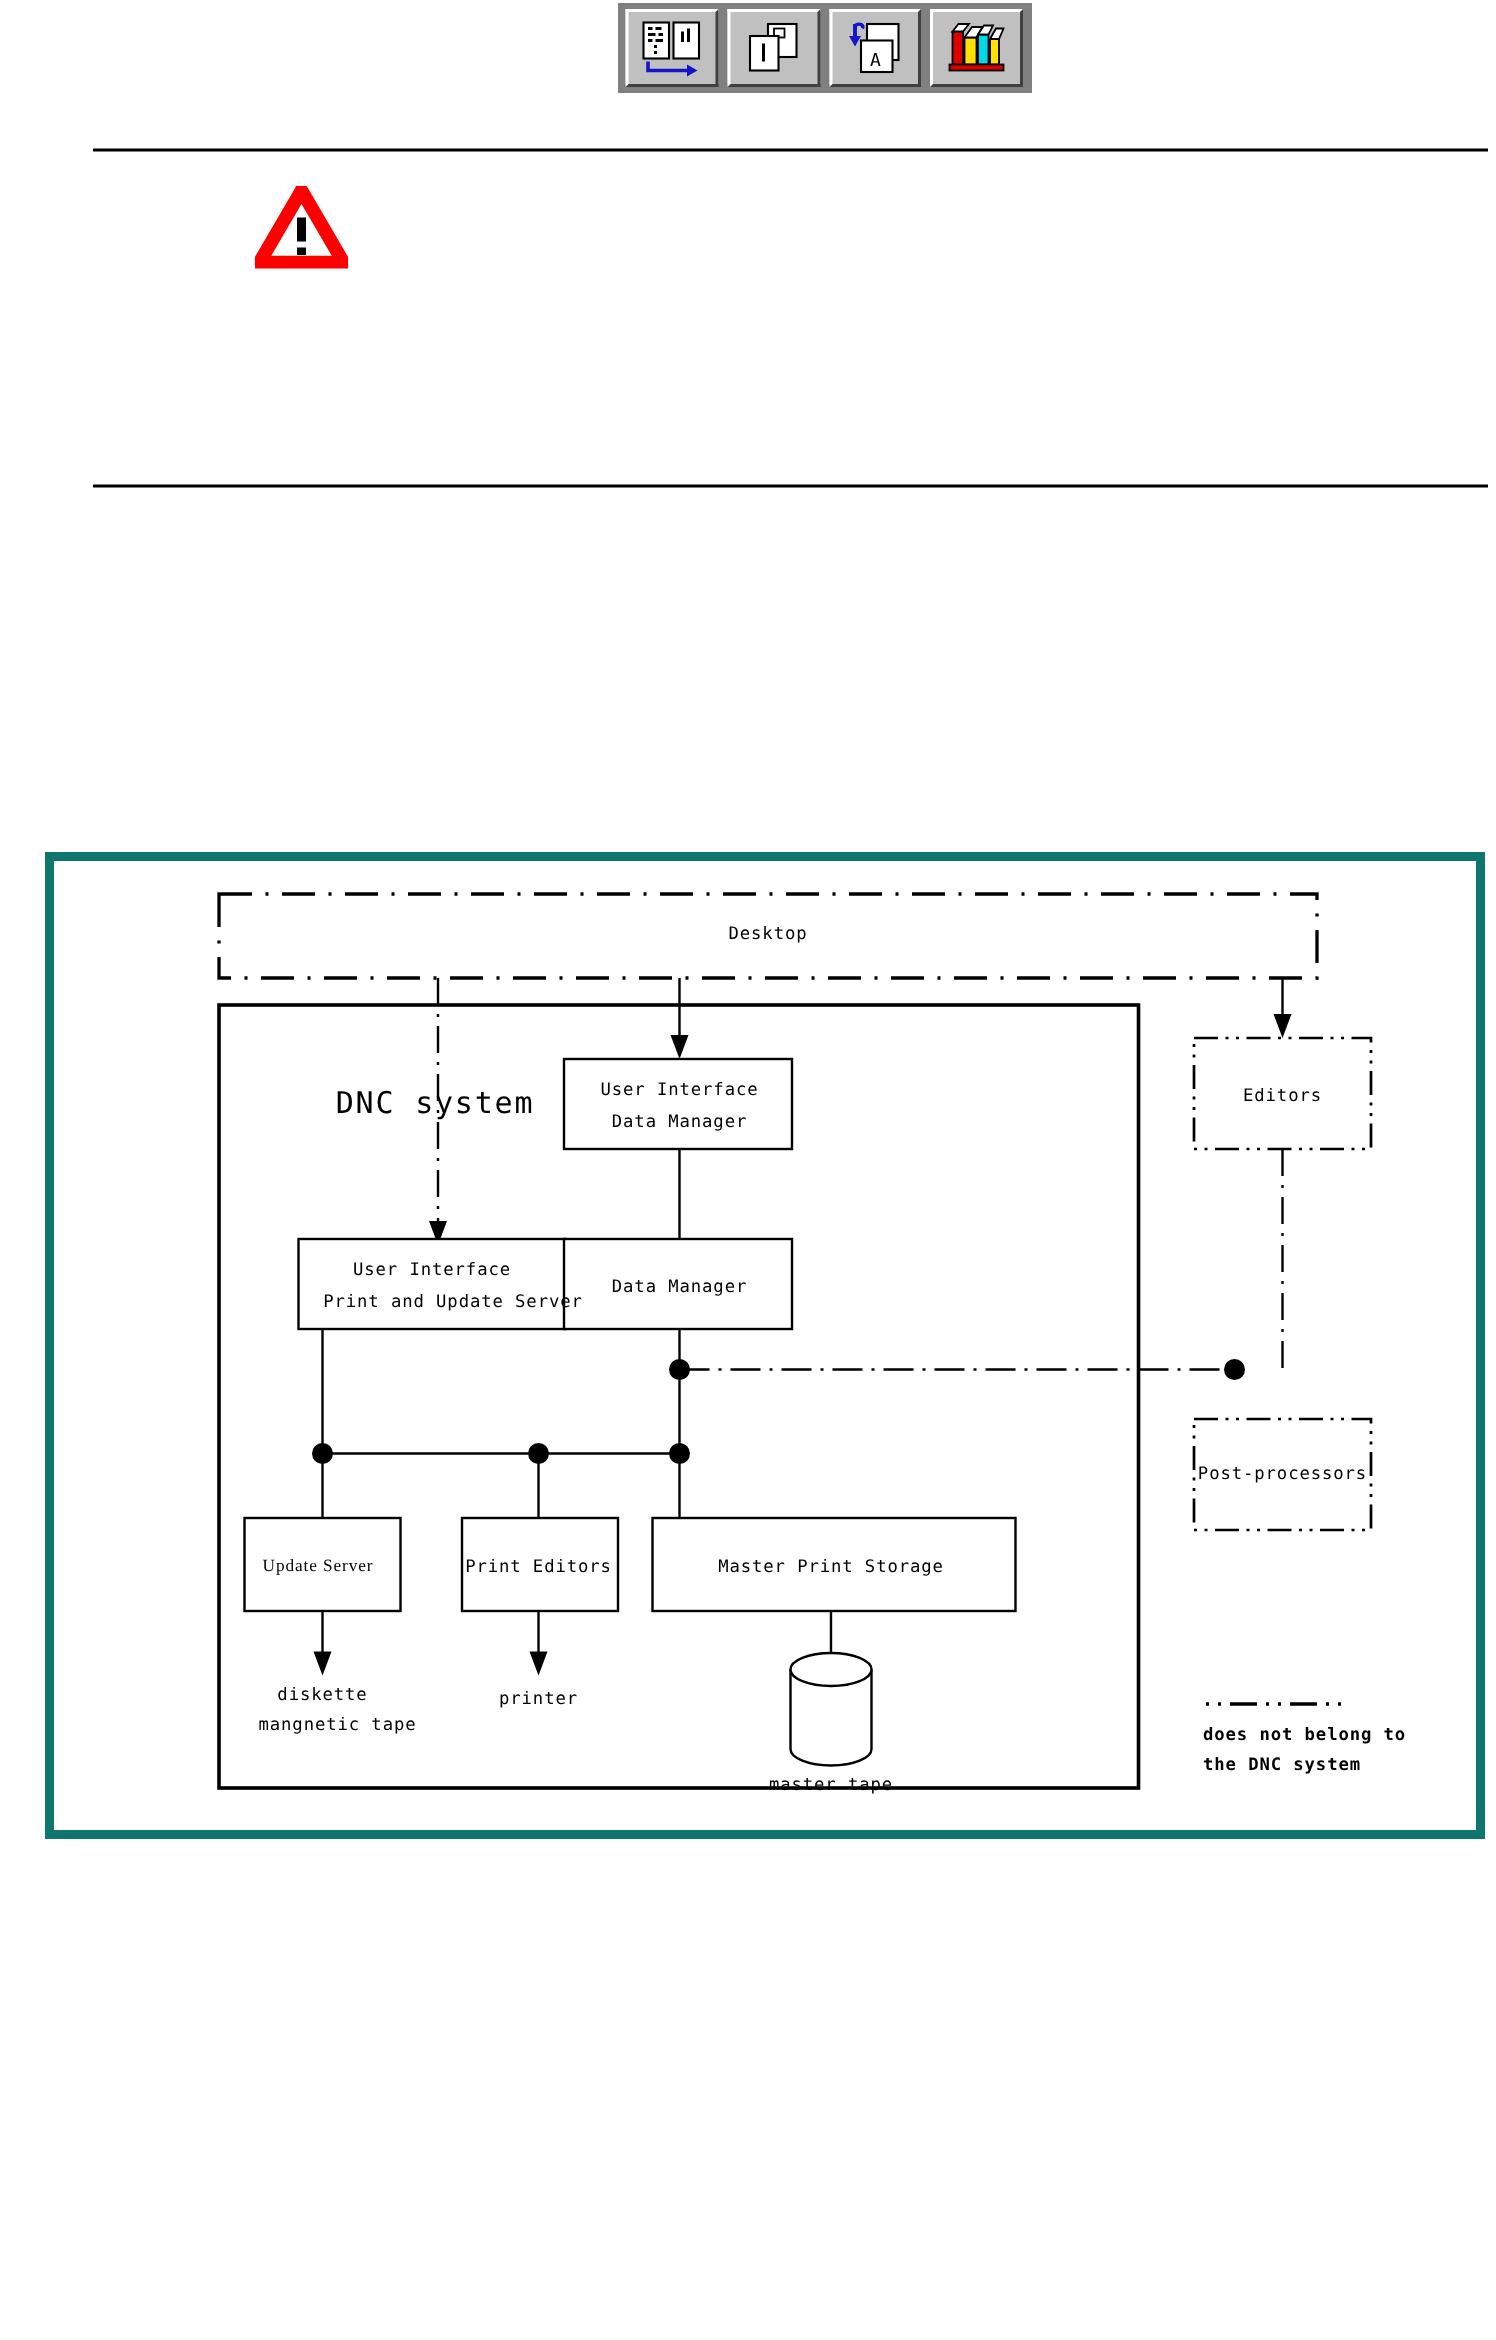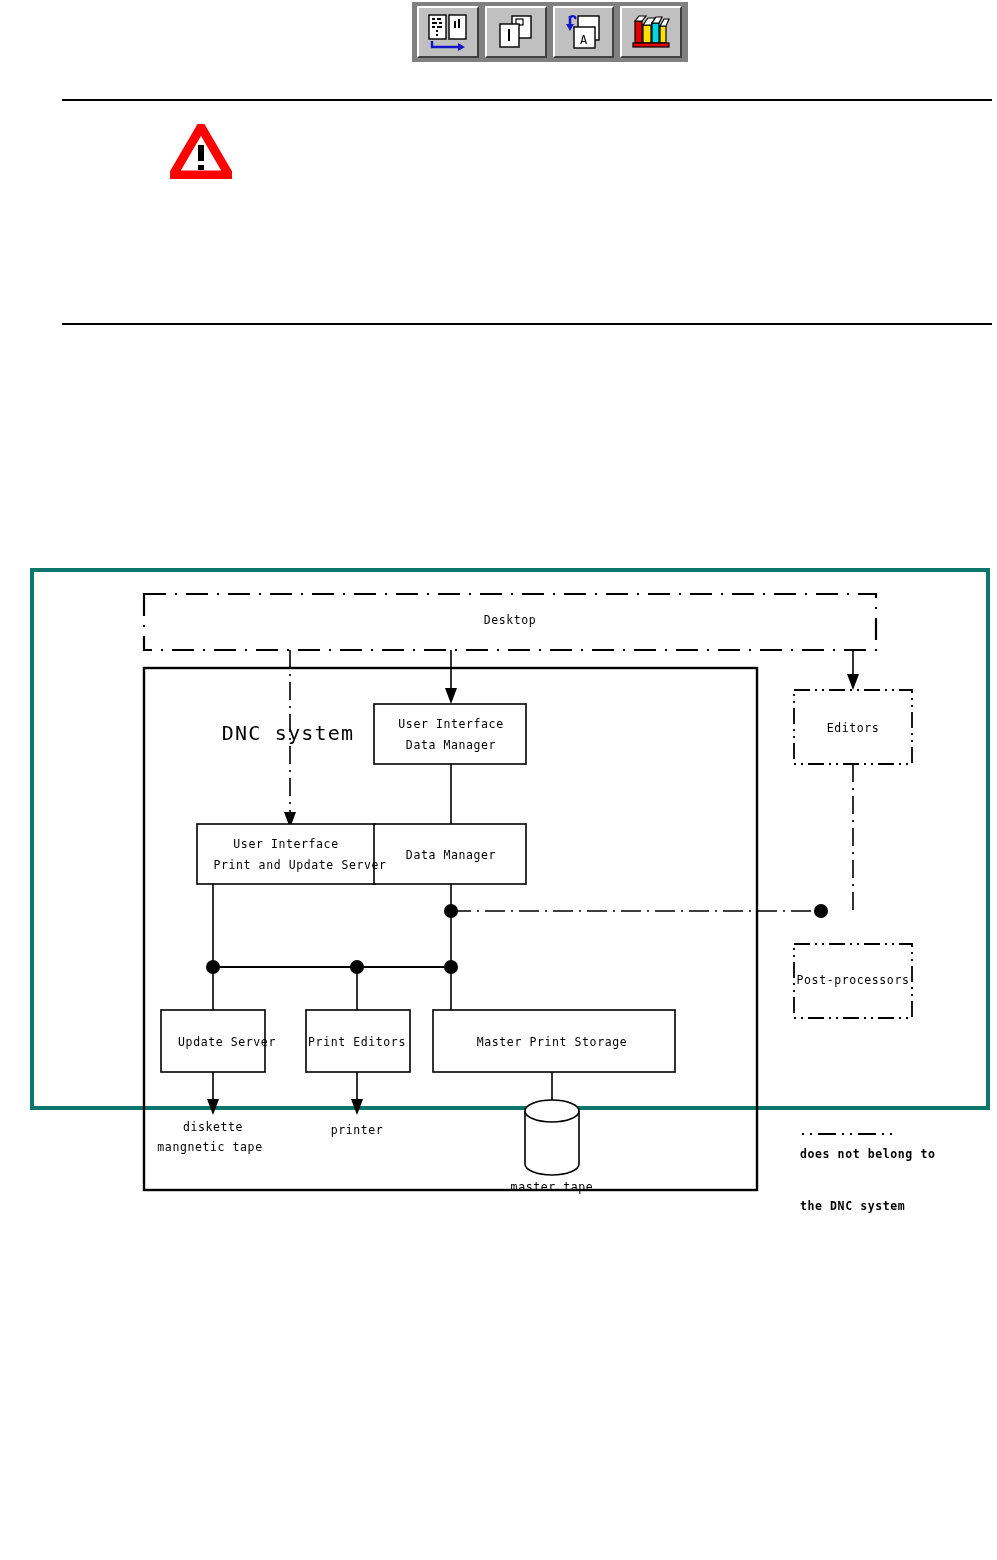--- a/index.html
+++ b/index.html
@@ -70,22 +70,22 @@
     width: 62px;
     height: 55px;
   }
 
   
   #diagram {
     position: absolute;
     left: 30px;
     top: 568px;
     width: 960px;
-    height: 542px;
-    border: 4px solid #0f766e;
+    height: 658px;
+    border: 6px solid #0f766e;
     box-sizing: border-box;
   }
   #diagram-svg {
     position: absolute;
     left: 0;
     top: 0;
   }
 
   .dg-label {
     position: absolute;
@@ -265,30 +265,30 @@
   <div class="dg-label big" style="left:254px; top:147px;">DNC system</div>
 
   <div class="dg-label" style="left:417px; top:144px;">User Interface</div>
   <div class="dg-label" style="left:417px; top:165px;">Data Manager</div>
 
   <div class="dg-label" style="left:252px; top:264px;">User Interface</div>
   <div class="dg-label" style="left:252px; top:285px;padding-left:28px;">Print and Update Server</div>
 
   <div class="dg-label" style="left:417px; top:275px;">Data Manager</div>
 
-  <div class="dg-label" style="left:193px; top:462px;">Update Server</div>
+  <div class="dg-label" style="left:176px; top:462px;font-family:Liberation Serif, serif;">Update Server</div>
   <div class="dg-label" style="left:323px; top:462px;">Print Editors</div>
   <div class="dg-label" style="left:518px; top:462px;">Master Print Storage</div>
 
   <div class="dg-label" style="left:179px; top:547px;">diskette</div>
-  <div class="dg-label" style="left:176px; top:567px;">mangnetic tape</div>
+  <div class="dg-label" style="left:189px; top:567px;">mangnetic tape</div>
 
   <div class="dg-label" style="left:323px; top:550px;">printer</div>
 
   <div class="dg-label" style="left:518px; top:607px;">master tape</div>
 
   <div class="dg-label" style="left:819px; top:148px;">Editors</div>
   <div class="dg-label" style="left:819px; top:400px;">Post-processors</div>
 
   <div class="dg-label left" style="left:766px; top:574px;">does not belong to</div>
-  <div class="dg-label left" style="left:766px; top:594px;margin-top:32px;">the DNC system</div>
+  <div class="dg-label left" style="left:766px; top:594px;">the DNC system</div>
 
 </div>
 
 </body></html>

